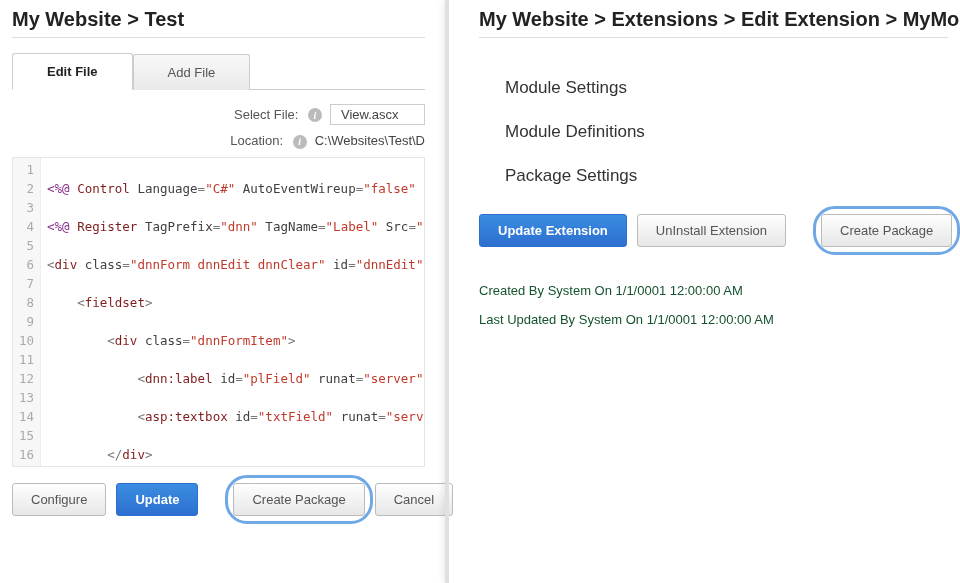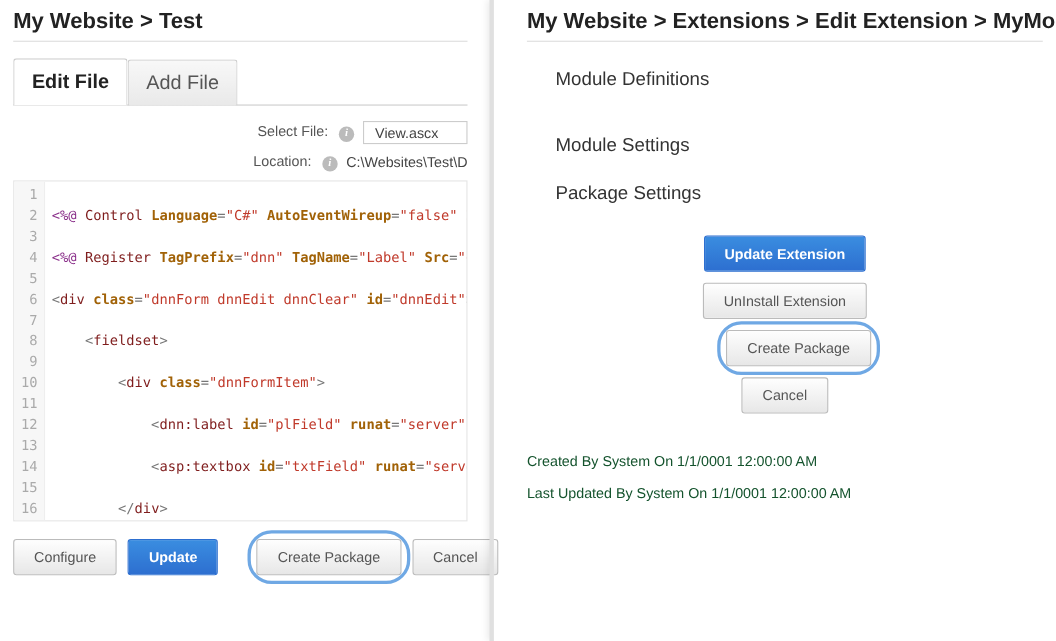--- a/index.html
+++ b/index.html
@@ -44,26 +44,26 @@
     margin: 6px 0 14px 0;
   }
   
   .tabs {
     display: flex;
     align-items: flex-end;
     border-bottom: 1px solid #ccc;
     margin-bottom: 14px;
   }
   .tab {
-    padding: 10px 16px;
+    padding: 10px 34px;
     border: 1px solid #ccc;
     border-bottom: none;
     background: linear-gradient(#f8f8f8,#e9e9e9);
     color: #555;
-    font-size: 18px;
+    font-size: 13px;
     cursor: pointer;
     position: relative;
     top: 1px;
     border-radius: 3px 3px 0 0;
   }
   .tab.active {
     background: #fff;
     font-weight: bold;
     color: #222;
     border-bottom: 1px solid #fff;
@@ -129,21 +129,21 @@
     user-select: none;
     width: 30px;
   }
   .code {
     padding: 2px 6px;
     color: #777;
     overflow: hidden;
   }
   .c-p  { color: #777; } 
   .c-t  { color: #7f1d1d; } 
-  .c-a  { color: #a16207; font-weight: bold; } 
+  .c-a  { color: #404040; } 
   .c-q  { color: #c03a2b; } 
   .c-br { color: #8a2f8a; } 
   
   .btn-row {
     display: flex;
     align-items: center;
     gap: 10px;
     margin-top: 16px;
   }
   .btn {
@@ -260,25 +260,25 @@
       <div class="btn">Create Package</div>
     </div>
     <div class="btn">Cancel</div>
   </div>
 </div>
 
 <div class="pane right-pane">
   <div class="breadcrumb">My Website &gt; Extensions &gt; Edit Extension &gt; MyModule</div>
   <hr class="hr">
 
+  <div class="section-heading first">Module Settings</div>
   <div class="section-heading">Module Definitions</div>
-  <div class="section-heading first">Module Settings</div>
   <div class="section-heading">Package Settings</div>
 
-  <div class="btn-row" style="margin-top:28px; margin-left:0;flex-direction:column;">
+  <div class="btn-row" style="margin-top:28px; margin-left:0;">
     <div class="btn primary">Update Extension</div>
     <div class="btn">UnInstall Extension</div>
     <div class="highlight-ring">
       <div class="btn">Create Package</div>
     </div>
     <div class="btn">Cancel</div>
   </div>
 
   <div class="meta-line" style="margin-top:36px;">Created By System On 1/1/0001 12:00:00 AM</div>
   <div class="meta-line">Last Updated By System On 1/1/0001 12:00:00 AM</div>

